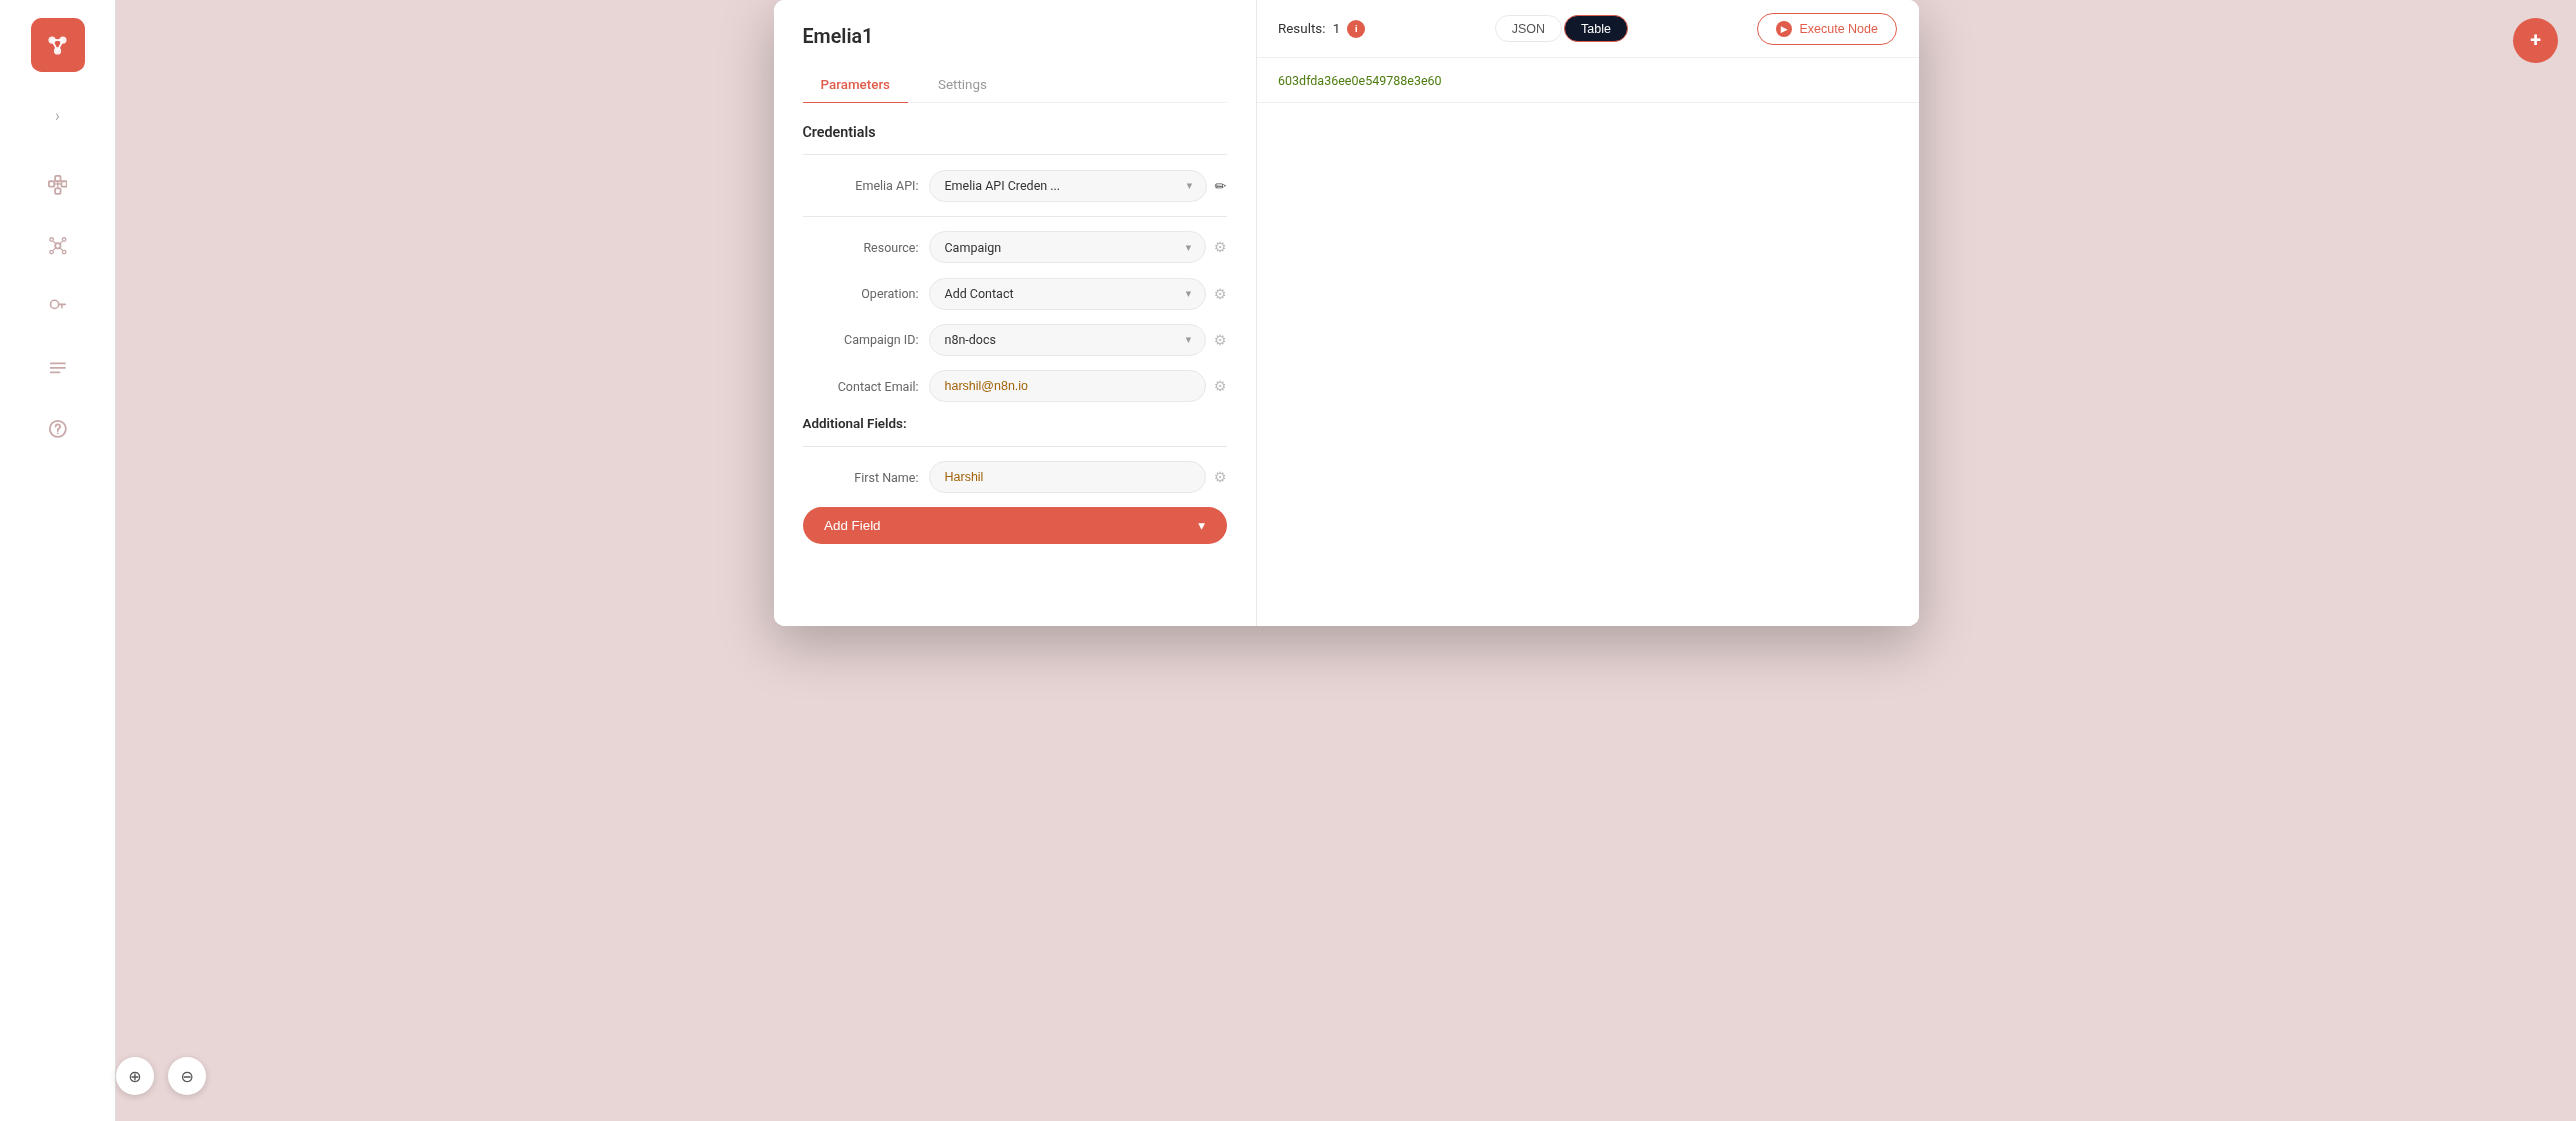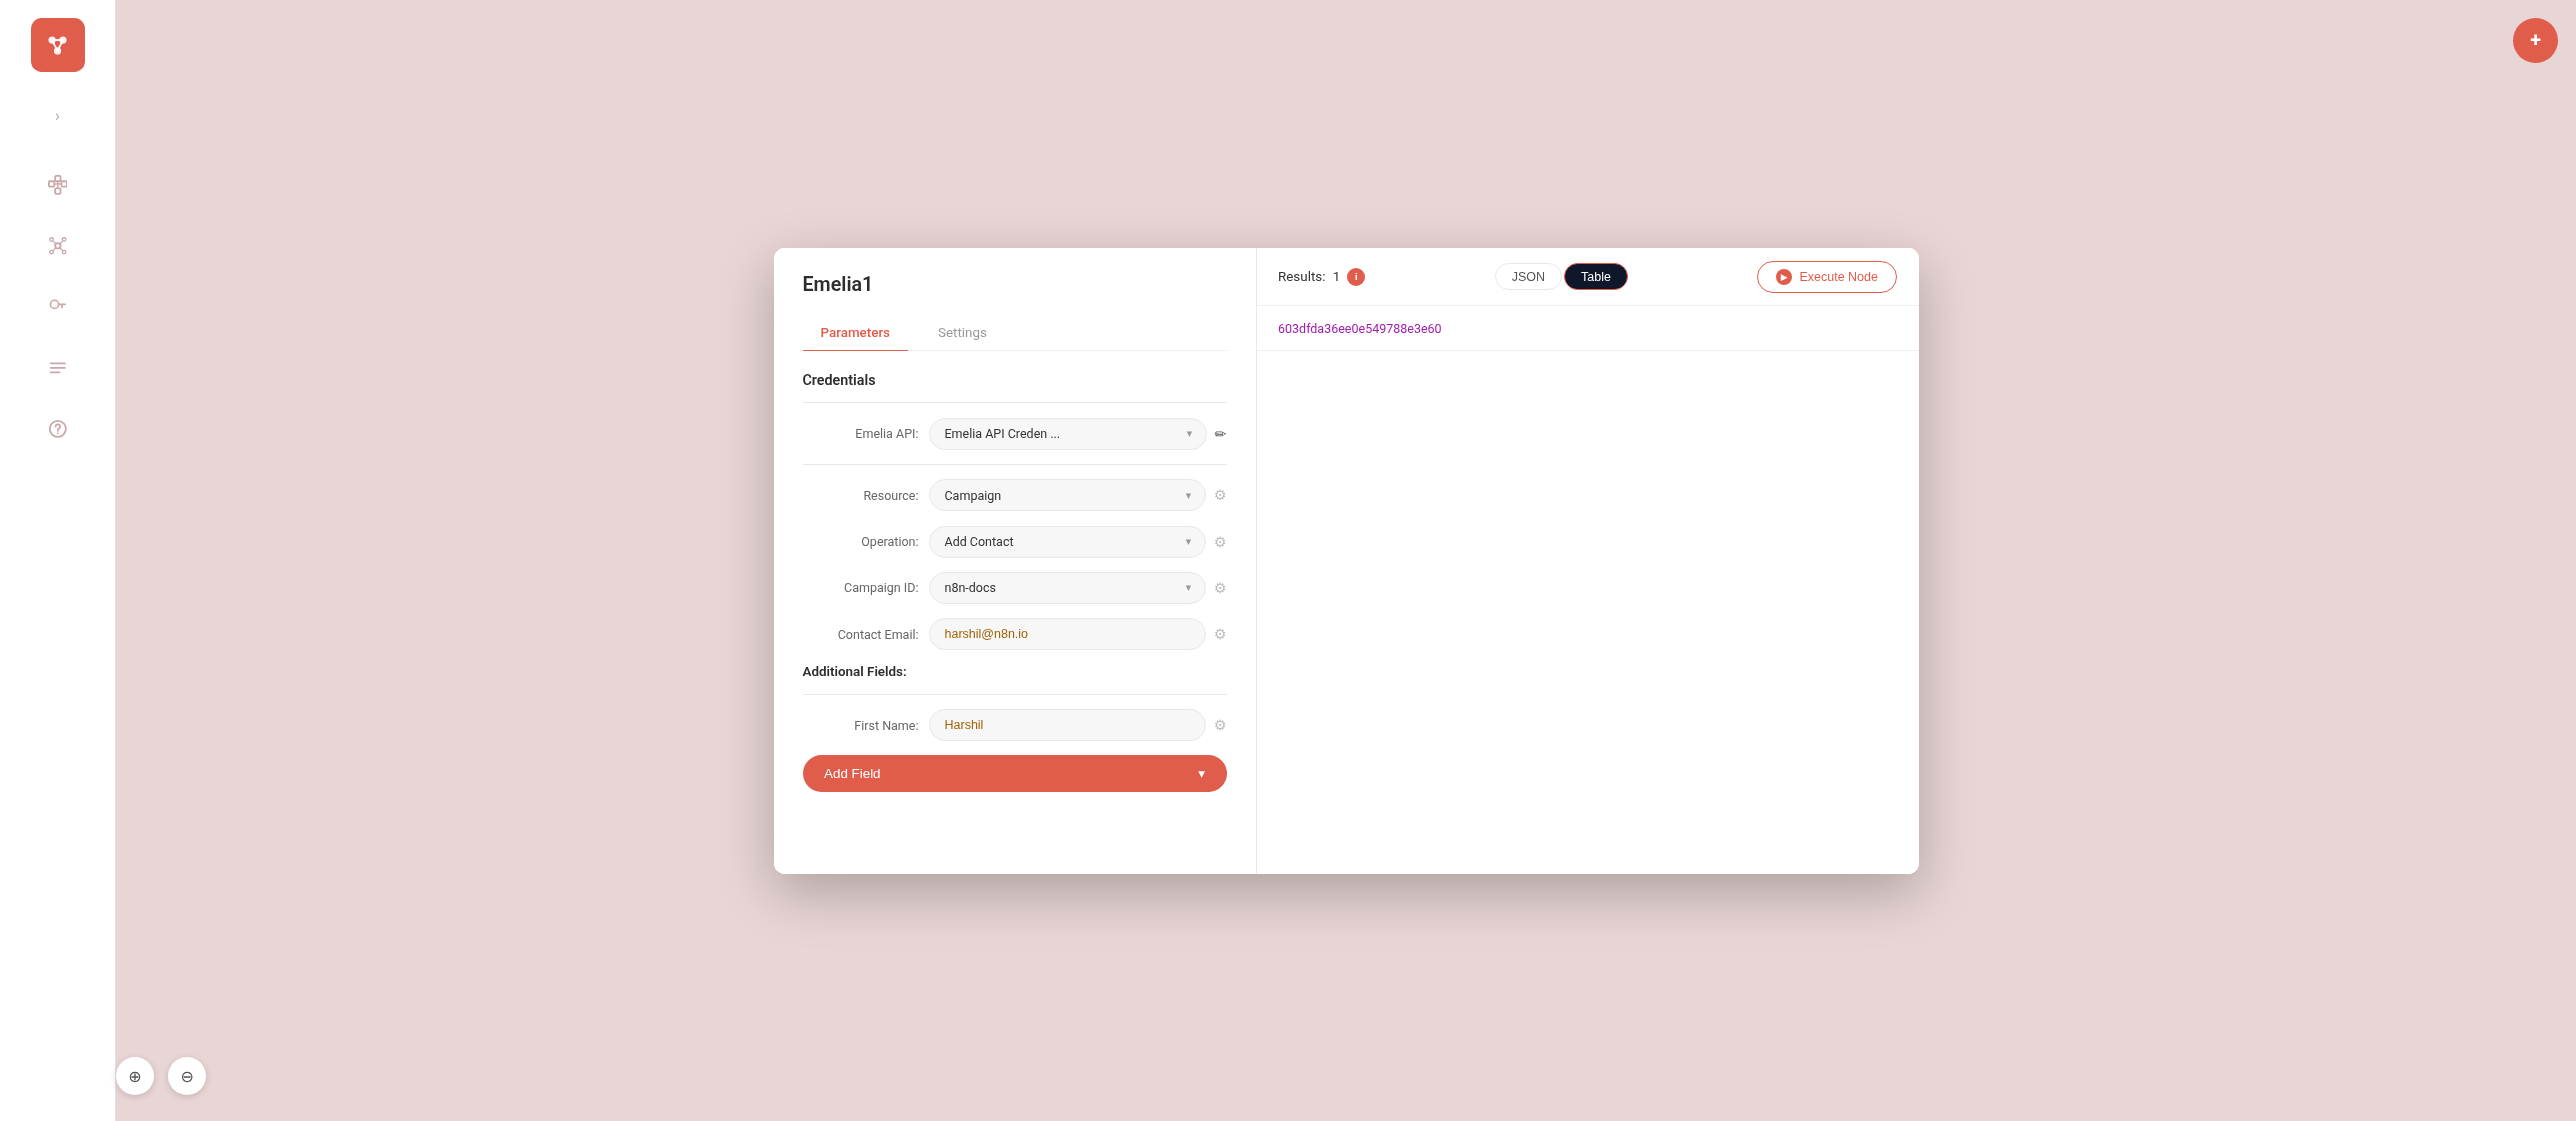--- a/index.html
+++ b/index.html
@@ -50,21 +50,20 @@
       width: 36px; height: 36px;
       display: flex; align-items: center; justify-content: center;
       color: #c9a8a8; font-size: 18px; cursor: pointer;
     }
 
     
     .modal-overlay {
       position: absolute;
       left: 116px; top: 0; right: 0; bottom: 0;
       display: flex;
-      align-items: center;
       justify-content: center;
       z-index: 20;
     }
 
     .modal {
       background: #fff;
       border-radius: 10.7px;
       width: 1145px;
       height: 626px;
       display: flex;
@@ -324,21 +323,21 @@
 
     .table-body-row {
       padding: 14.3px 21.5px;
       border-bottom: 0.9px solid #f0f0f0;
       display: flex;
       align-items: center;
     }
 
     .table-cell {
       font-size: 12.5px;
-      color: #a21caf;
+      color: #4d7c0f;
     }
 
     
     .avatar {
       position: absolute;
       top: 18px;
       right: 18px;
       width: 45px; height: 45px;
       background: #e05c4b;
       border-radius: 50%;

